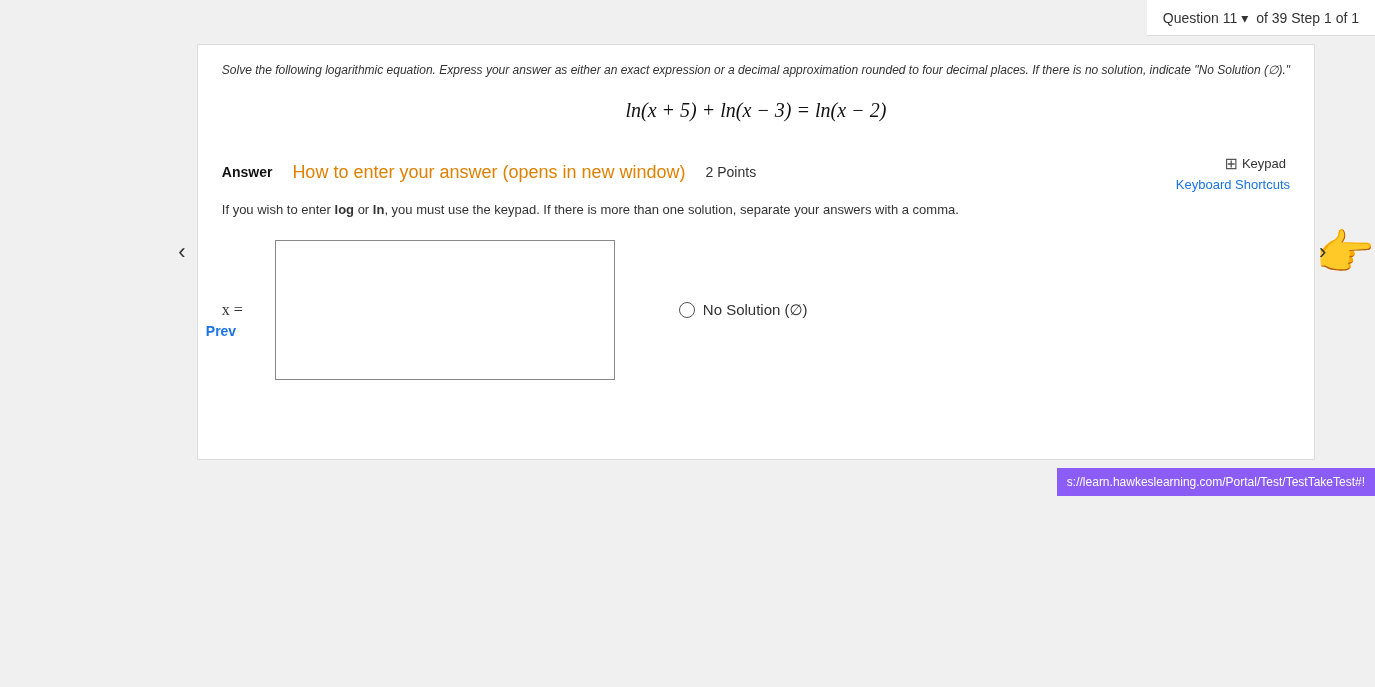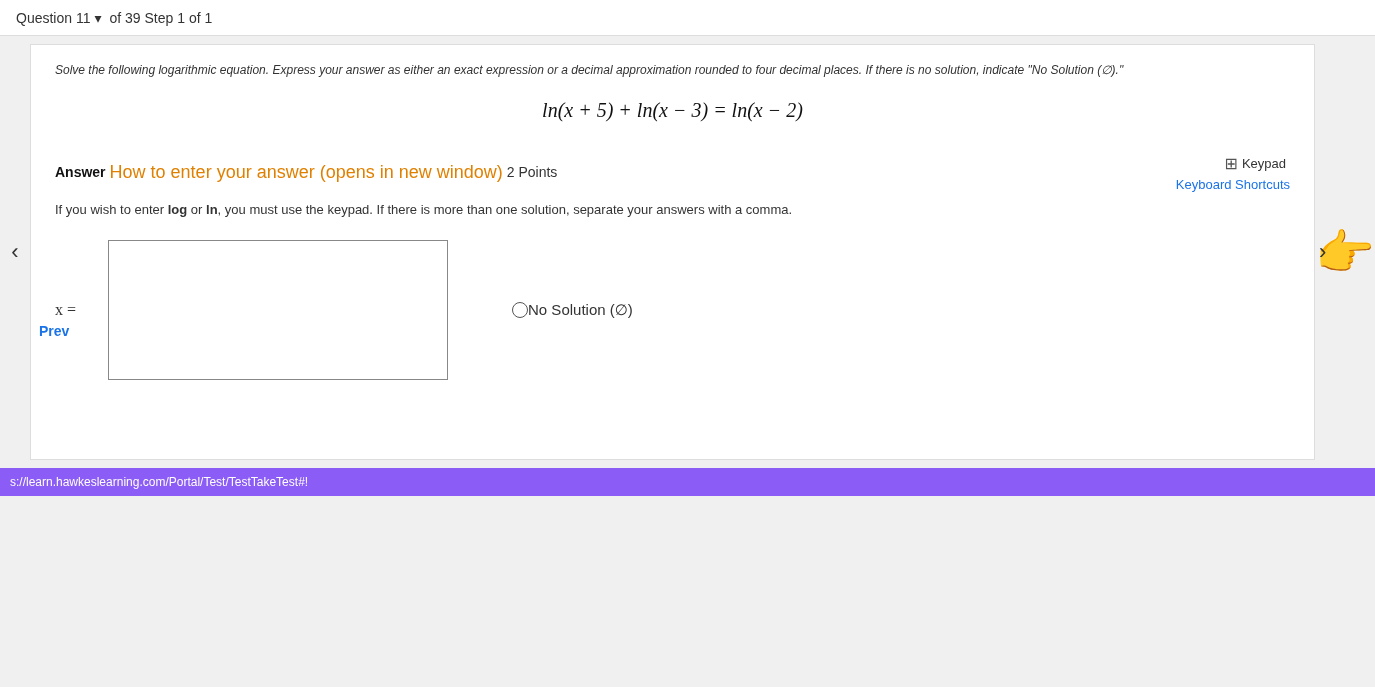--- a/index.html
+++ b/index.html
@@ -12,20 +12,21 @@
       position: relative;
     }
 
     .main-container {
       width: 1375px;
       height: 496px;
       background: #f0f0f0;
       display: flex;
       flex-direction: column;
       position: relative;
+      align-items: flex-end;
     }
 
     .top-bar {
       background: white;
       padding: 6px 16px;
       display: flex;
       align-items: center;
       border-bottom: 1px solid #ddd;
       font-size: 14px;
       color: #333;
@@ -106,21 +107,21 @@
     .answer-header {
       display: flex;
       align-items: center;
       justify-content: space-between;
       margin-bottom: 8px;
     }
 
     .answer-label-group {
       display: flex;
       align-items: center;
-      gap: 4px;
+      gap: 20px;
       font-size: 14px;
     }
 
     .answer-bold {
       font-weight: bold;
       color: #111;
     }
 
     .how-to-link {
       color: #e08000;
@@ -204,21 +205,21 @@
       background: white;
       outline: none;
       font-size: 16px;
       padding: 8px;
       resize: none;
     }
 
     .no-solution-option {
       display: flex;
       align-items: center;
-      gap: 0;
+      gap: 8px;
       font-size: 15px;
       color: #333;
       cursor: pointer;
       margin-left: 40px;
     }
 
     .radio-circle {
       width: 16px;
       height: 16px;
       border: 1.5px solid #555;

